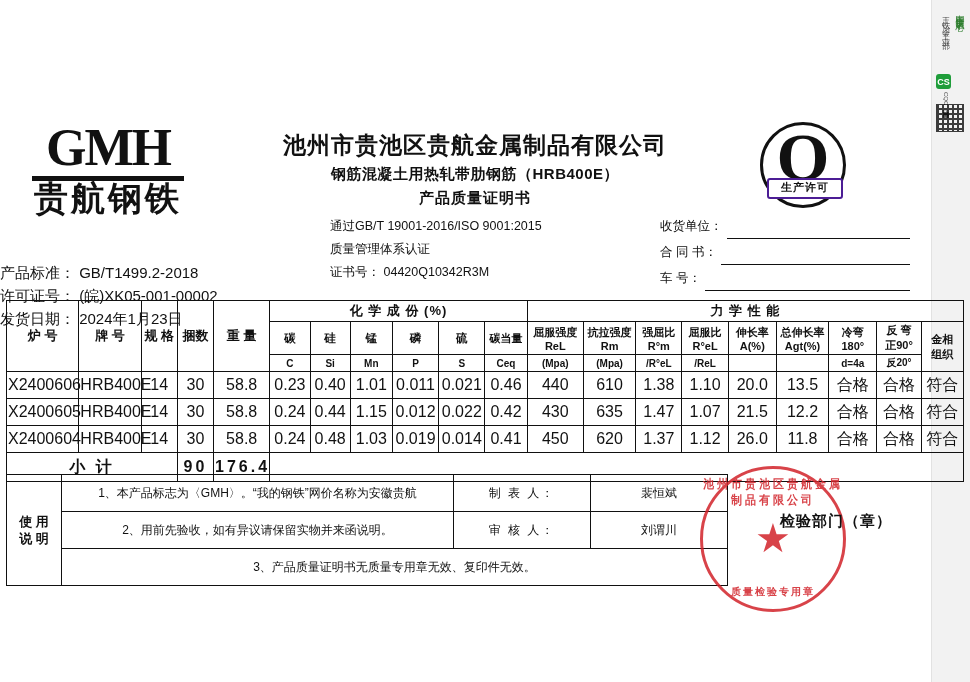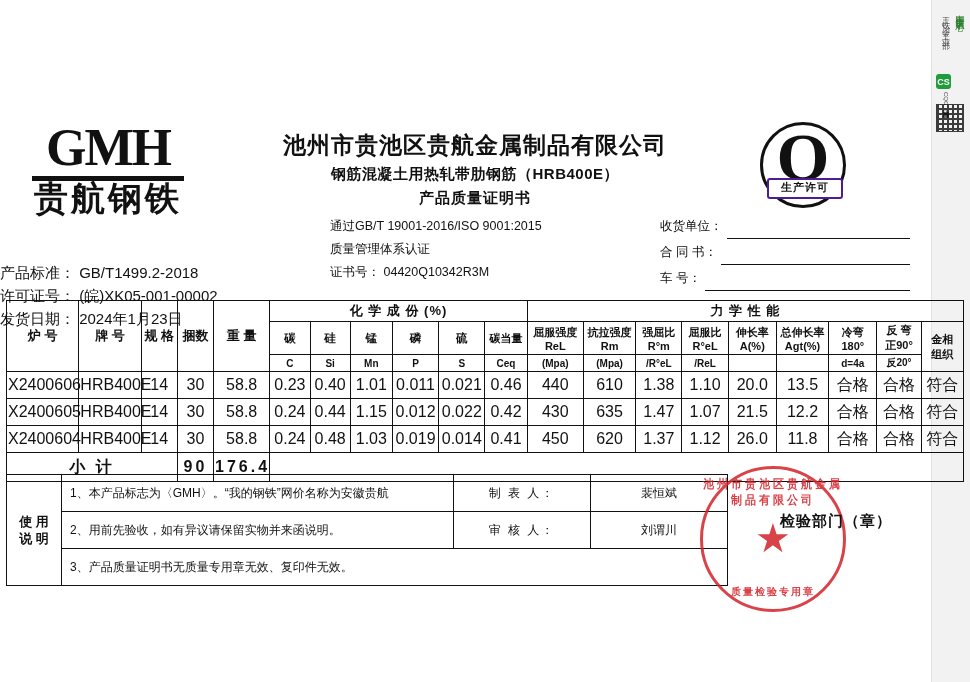--- a/index.html
+++ b/index.html
@@ -121,21 +121,21 @@
   tr.data td{height:24px;font-size:16px;}
   tr.sum td{height:26px;font-size:16px;font-weight:bold;letter-spacing:3px;}
 
   
   table.notes{
     position:absolute;left:6px;top:474px;width:722px;
     border-collapse:collapse;font-size:12px;table-layout:fixed;
   }
   table.notes td{border:1px solid #111;padding:4px 8px;height:28px;vertical-align:middle;}
   .usecell{width:38px;text-align:center;font-size:13px;font-weight:bold;line-height:17px;}
-  .notecell{text-align:left;}
+  .notecell{text-align:center;}
   .signlab{text-align:center;width:120px;letter-spacing:2px;}
   .signval{text-align:center;width:120px;}
 
   
   .stamp{
     position:absolute;left:700px;top:466px;width:140px;height:140px;
     border:3px solid #d2232a;border-radius:50%;
     color:#d2232a;
     opacity:.85;
   }

